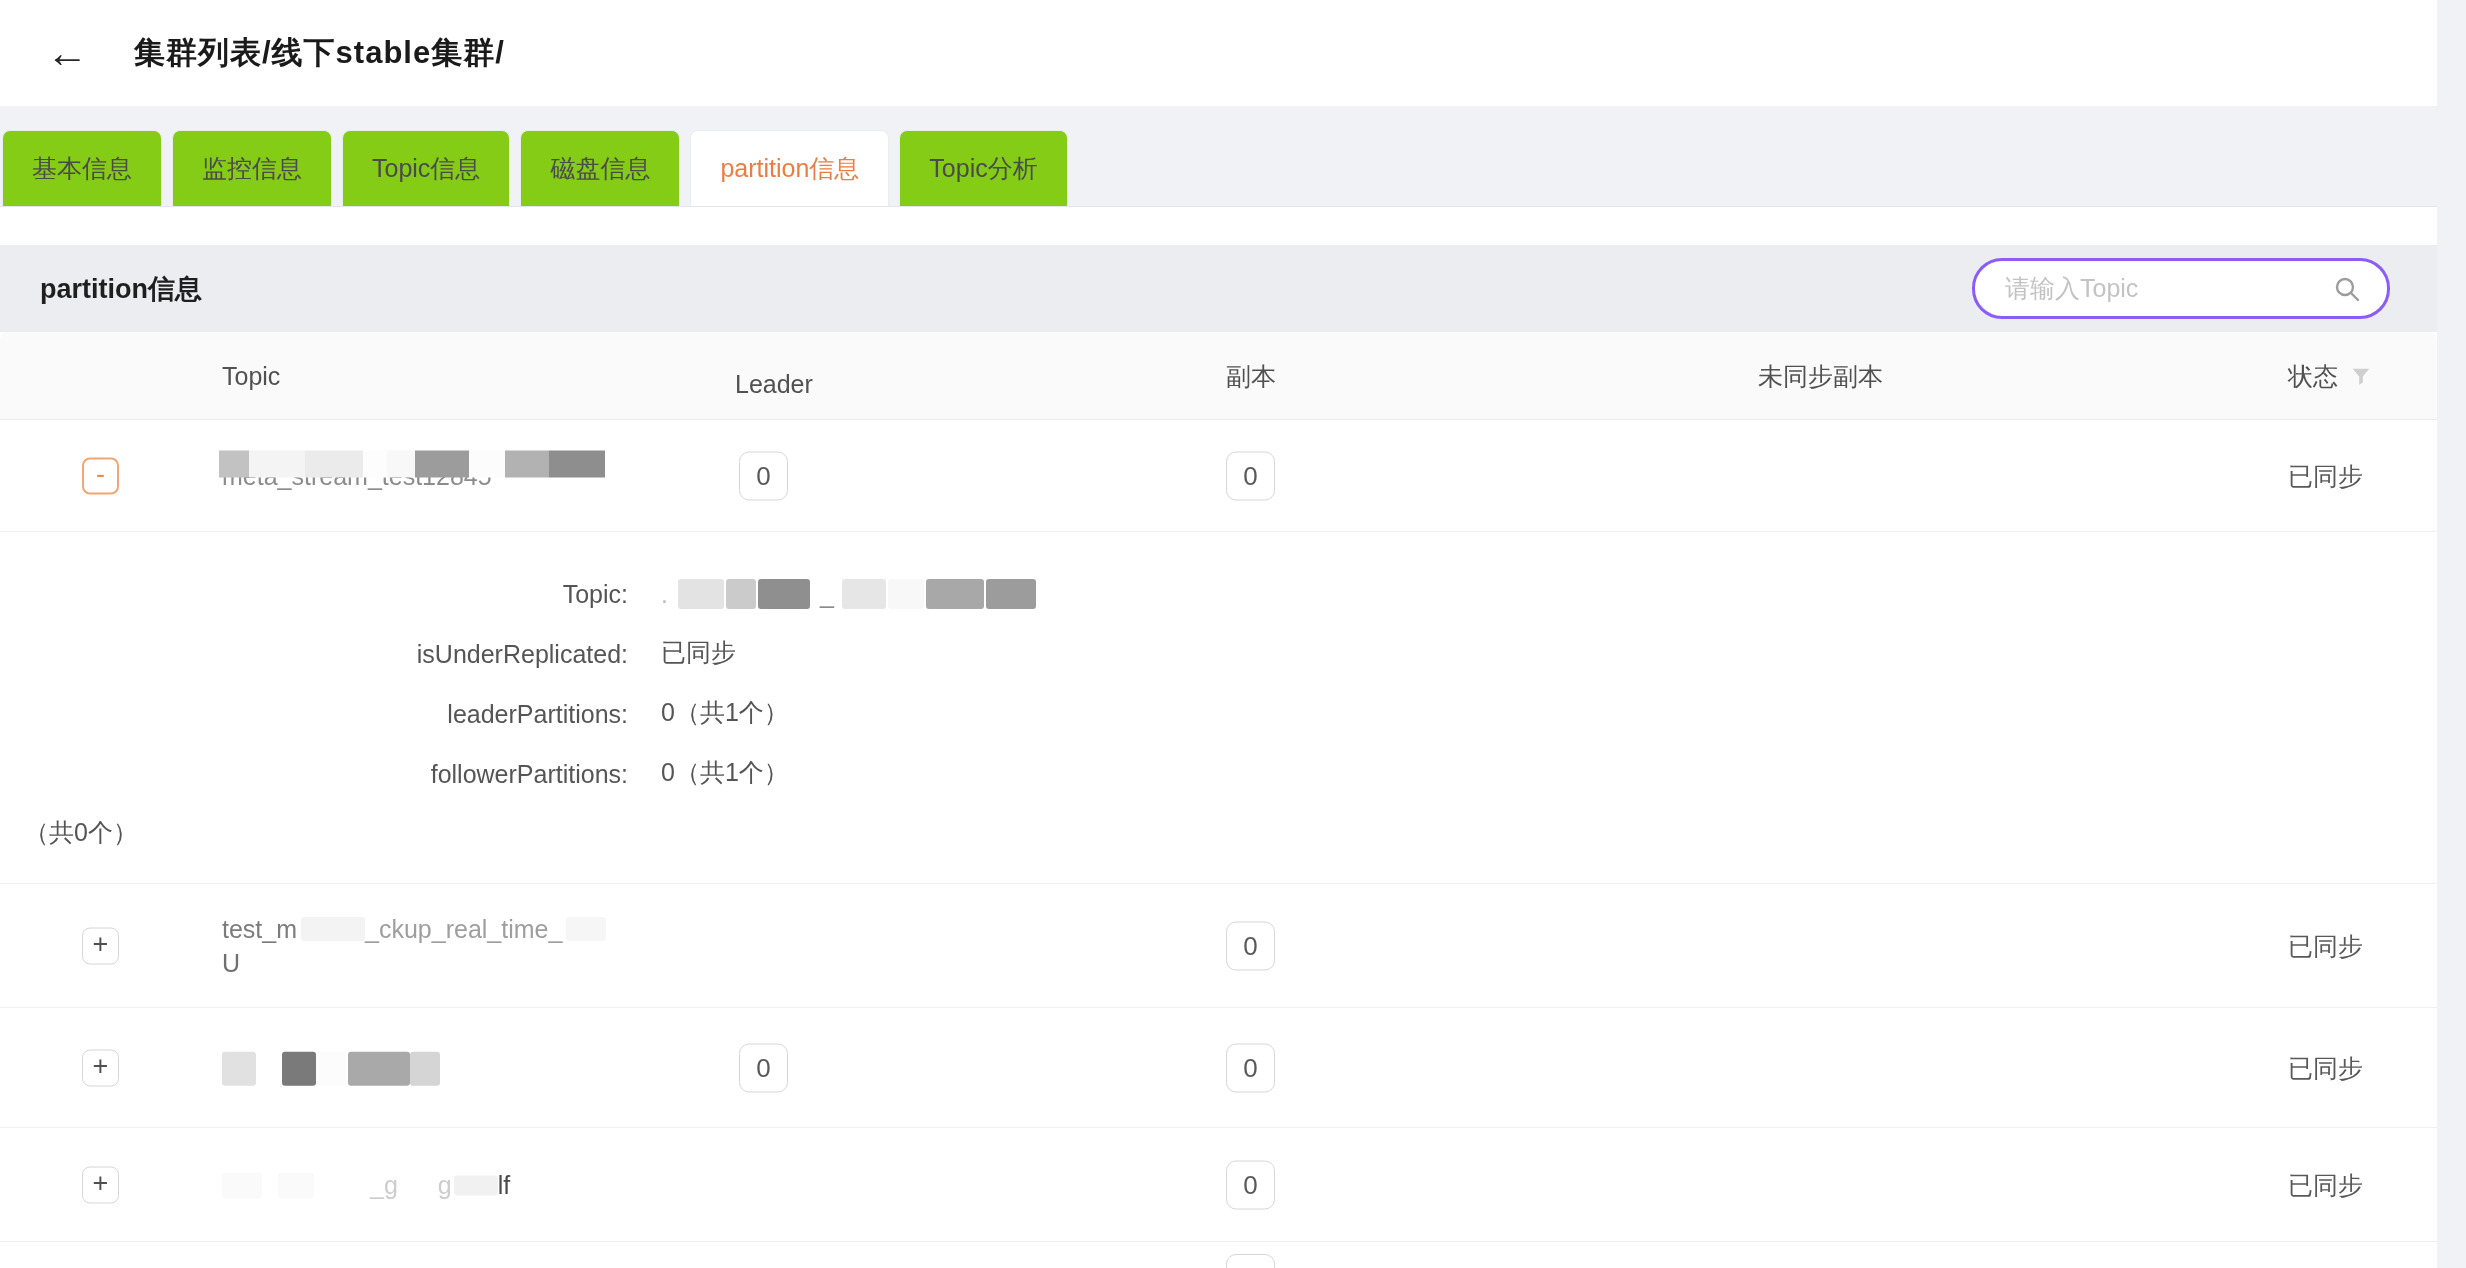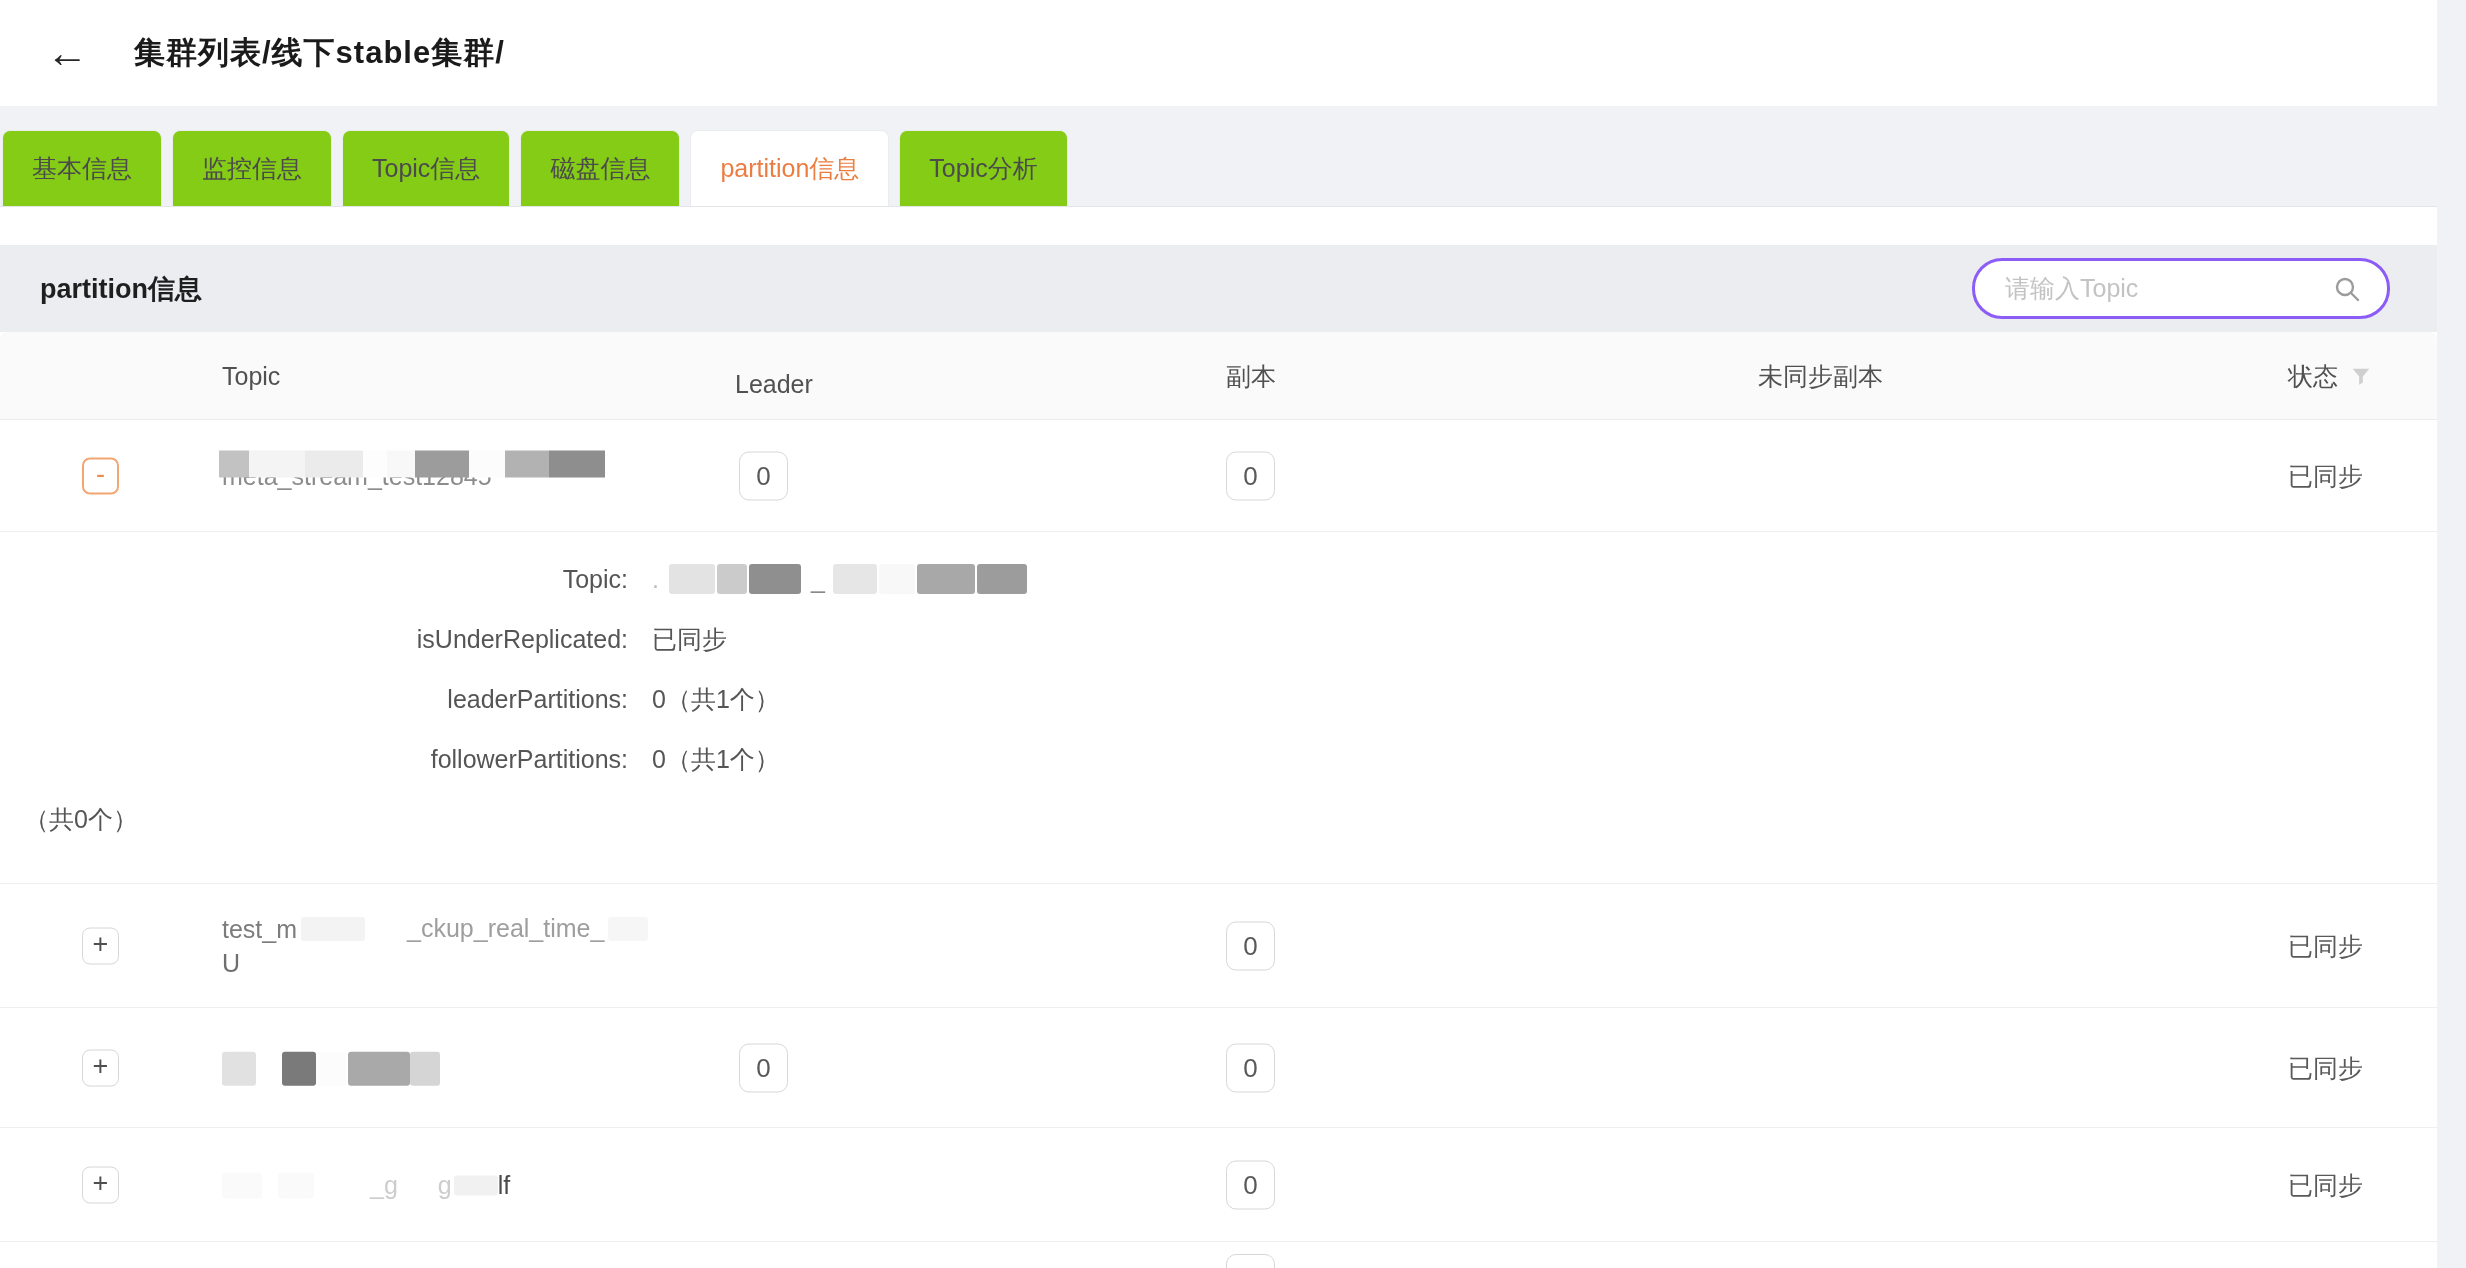--- a/index.html
+++ b/index.html
@@ -54,21 +54,21 @@
   
   .rblock { display:inline-block; height:30px; border-radius:3px; vertical-align:middle; }
   .redact-strip { position:absolute; left:-3px; top:-8px; height:27px; display:flex; }
   .redact-strip .rblock { height:27px; border-radius:0; }
   .base-text { position:relative; z-index:0; }
   .strip-wrap { position:relative; display:inline-block; }
   .frag { vertical-align:middle; }
 
   
   .detail { position:relative; background:#fff; border-bottom:1px solid #efefef; padding-top:17px; }
-  .detail-row { height:60px; display:flex; align-items:center; }
+  .detail-row { height:60px; display:flex; align-items:flex-end;gap:9px; }
   .detail-label { width:628px; text-align:right; font-size:25px; color:#555; white-space:nowrap; }
   .detail-value { margin-left:24px; font-size:25px; color:#555; display:flex; align-items:center; white-space:nowrap; }
   .detail-value .rblock { margin-right:2px; }
 </style>
 </head>
 <body>
 
 <div id="app">
   <div class="content-bg"></div>
 
@@ -167,21 +167,21 @@
             <div class="detail-label">followerPartitions:</div>
             <div class="detail-value">0（共1个）</div>
           </div>
           <div class="detail-row">
             <div class="detail-value">（共0个）</div>
           </div>
         </div>
         <div class="trow" style="height: 124px;">
           <div class="expand-btn plus">+</div>
           <div class="topic-cell">
-            <div><span class="frag" style="color: rgb(124, 124, 124);">test_m</span><span class="rblock" style="width: 64px; background: rgb(243, 243, 243); height: 24px; margin-left: 4px;"></span><span class="frag" style="color: rgb(158, 158, 158); margin-left: 42px;">_ckup_real_time_</span><span class="rblock" style="width: 40px; background: rgb(246, 246, 246); height: 24px; margin-left: 4px;"></span></div>
+            <div><span class="frag" style="color: rgb(124, 124, 124);">test_m</span><span class="rblock" style="width: 64px; background: rgb(243, 243, 243); height: 24px; margin-left: 4px;"></span><span class="frag" style="color: rgb(158, 158, 158);">_ckup_real_time_</span><span class="rblock" style="width: 40px; background: rgb(246, 246, 246); height: 24px; margin-left: 4px;"></span></div>
             <div style="color: rgb(111, 111, 111);">U</div>
           </div>
           <div class="badge replica">0</div>
           <div class="status-cell">已同步</div>
         </div>
         <div class="trow" style="height: 120px;">
           <div class="expand-btn plus">+</div>
           <div class="topic-cell"><span class="rblock" style="width: 34px; background: rgb(225, 225, 225); height: 34px;"></span><span class="rblock" style="width: 34px; background: rgb(122, 122, 122); height: 34px; margin-left: 26px;"></span><span class="rblock" style="width: 30px; background: rgb(252, 252, 252); height: 34px;"></span><span class="rblock" style="width: 62px; background: rgb(169, 169, 169); height: 34px; margin-left: 2px;"></span><span class="rblock" style="width: 30px; background: rgb(213, 213, 213); height: 34px;"></span></div>
           <div class="badge leader">0</div>
           <div class="badge replica">0</div>

